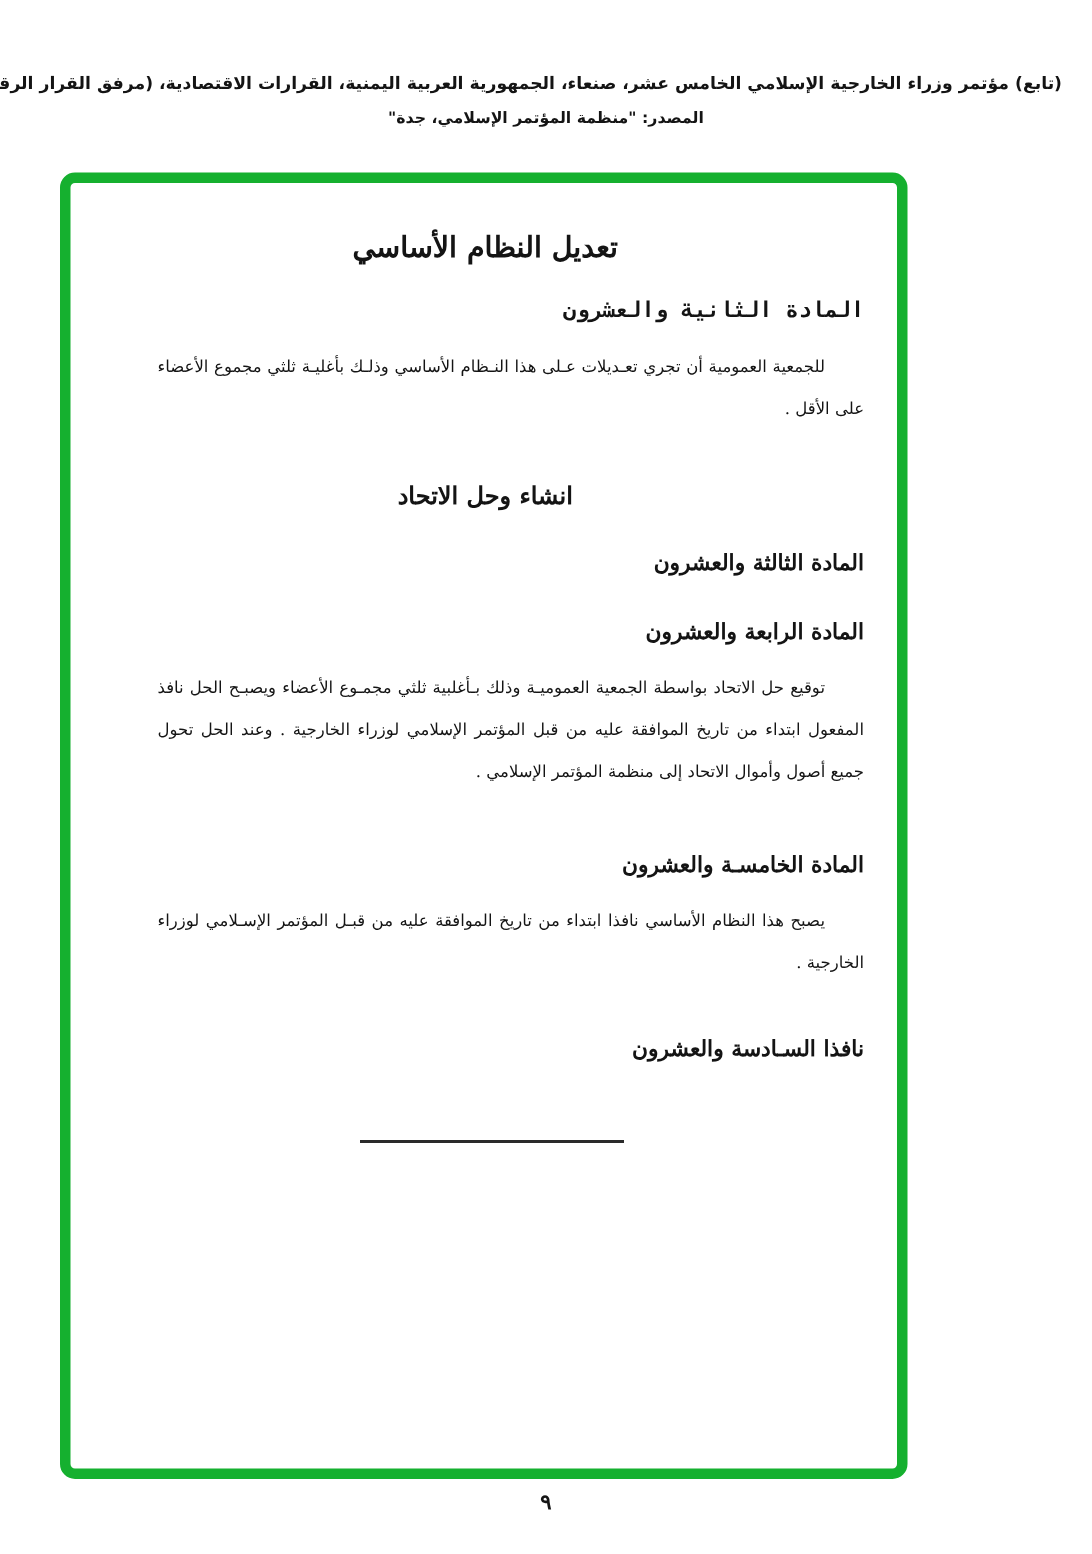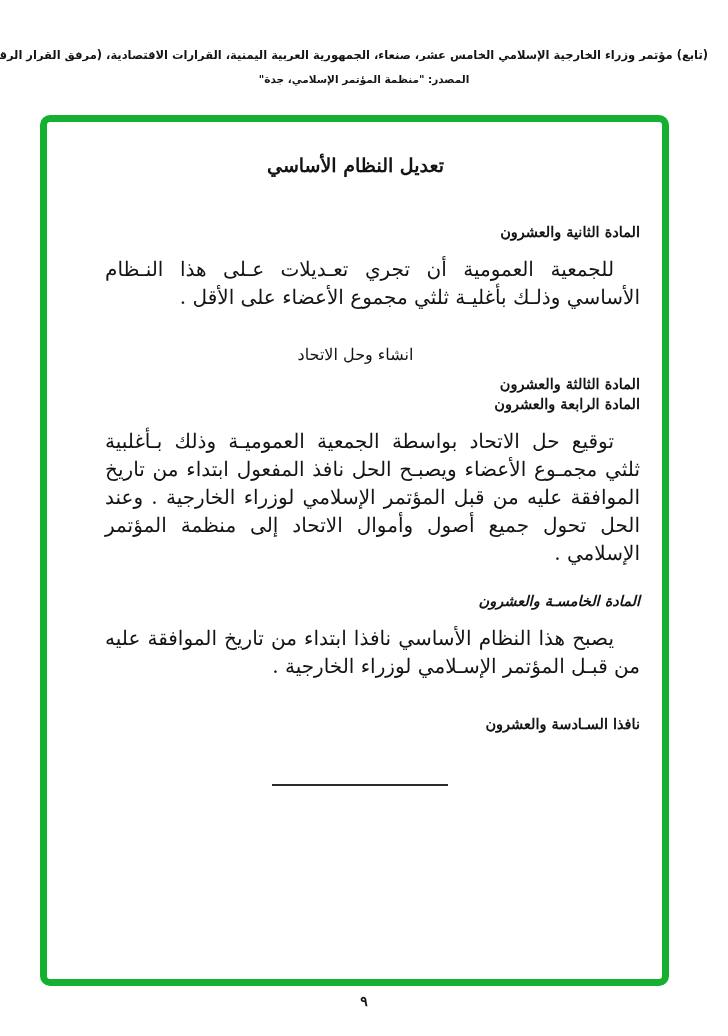--- a/index.html
+++ b/index.html
@@ -41,57 +41,57 @@
     margin-top: 11px;
     font-family: "DejaVu Sans", "Liberation Sans", sans-serif;
     font-weight: bold;
     font-size: 10.5px;
   }
   
   .frame {
     position: absolute;
     left: 40px;
     top: 115px;
-    width: 629px;
+    width: 565px;
     height: 871px;
     box-sizing: border-box;
     border: 7px solid #15b02f;
     border-radius: 10px;
     padding: 18px 22px 0 24px;
     direction: rtl;
   }
   .doc-title {
     margin-top: 12px;
     text-align: center;
     font-weight: bold;
     font-size: 19px;
     line-height: 26px;
   }
   .article-heading {
     text-align: right;
     font-weight: bold;
     font-size: 14.5px;
     line-height: 20px;
   }
-  .h-22 { margin-top: 44px; }
-  .h-23 { margin-top: 8px; }
-  .h-24 { }
-  .h-25 { margin-top: 24px; font-style: italic; }
+  .h-22 { margin-top: 20px; font-family: Liberation Mono, monospace; }
+  .h-23 { margin-top: 24px; }
+  .h-24 { margin-top: 26px; }
+  .h-25 { margin-top: 38px; }
   .h-26 { margin-top: 34px; }
   .paragraph {
     margin-top: 13px;
-    font-size: 20px;
+    font-size: 11px;
     line-height: 28px;
     text-align: justify;
     text-indent: 26px;
     margin-left: 34px;
   }
   .section-heading {
     text-align: center;
-    font-weight: normal;
+    font-weight: bold;
   }
   .sec-union { margin-top: 33px; font-size: 16px; line-height: 22px; }
   .sec-final { margin-top: 40px; font-size: 18px; line-height: 24px; }
   .closing-divider {
     margin: 50px auto 0 auto;
     width: 176px;
     border: none;
     border-top: 2px solid #2a2a2a;
     position: relative;
     right: -4px;

